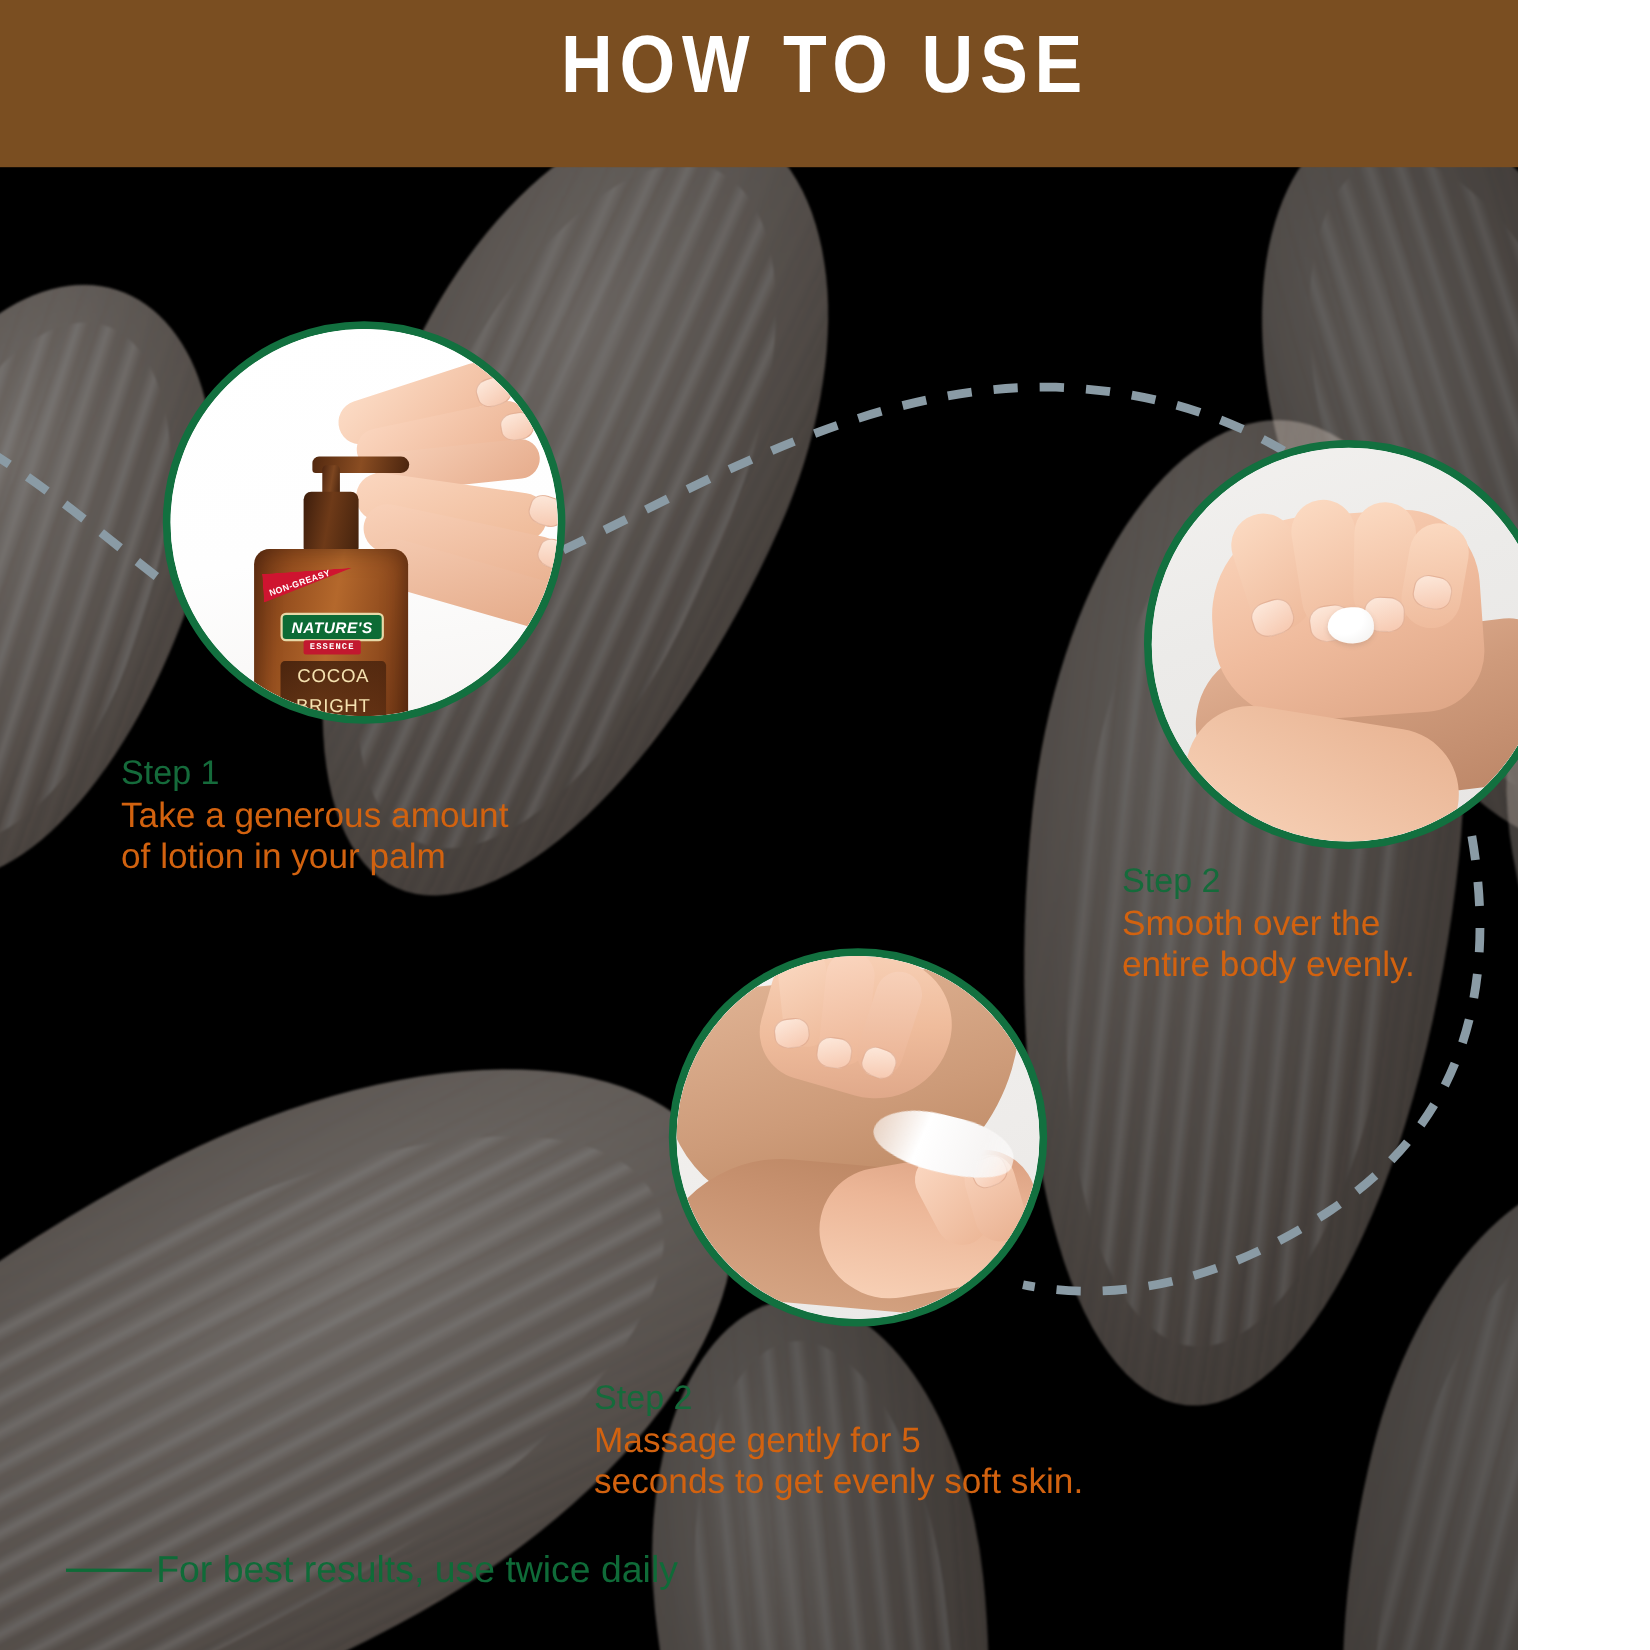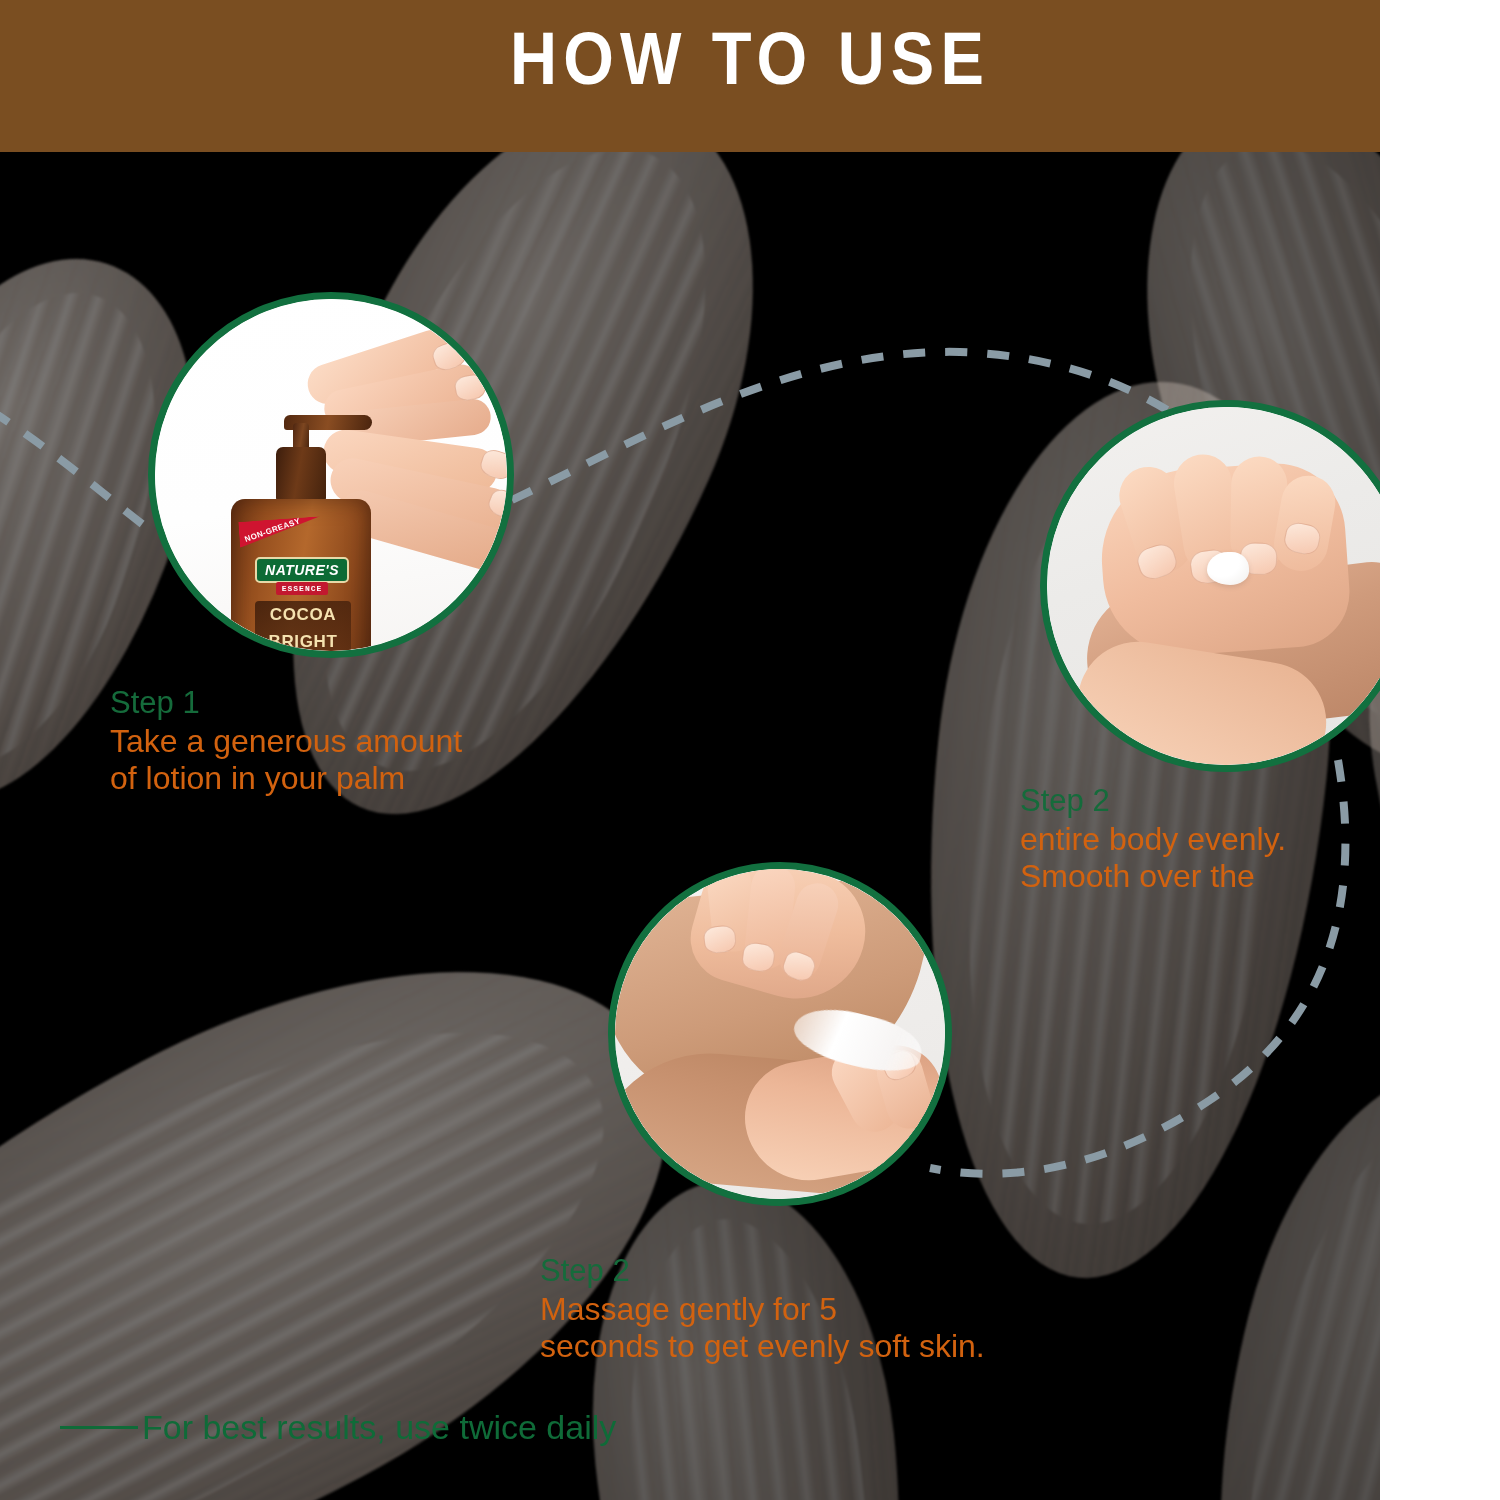--- a/index.html
+++ b/index.html
@@ -219,21 +219,21 @@
     position: absolute;
     left: 100px; top: 302px;
     width: 96px; height: 56px;
     background: linear-gradient(160deg, rgba(58,27,10,.82), rgba(86,42,16,.72));
     border-radius: 4px;
     text-align: center;
   }
   .product-line {
     color: #f5e2b0;
     font-size: 17px;
-    font-weight: 700;
+    font-weight: 400;
     letter-spacing: .6px;
     line-height: 27px;
   }
   
   .finger {
     position: absolute;
     background: linear-gradient(150deg, #fbd9c4 0%, #f3bfa2 55%, #e6a98c 100%);
     border-radius: 40px;
   }
   #hand-upper { position:absolute; left:150px; top:30px; width:220px; height:120px; }
@@ -452,22 +452,22 @@
         <div class="nail" style="left:138px; top:78px;  width:35px; height:30px; transform:rotate(6deg);"></div>
         <div class="nail" style="left:184px; top:62px;  width:33px; height:28px; transform:rotate(16deg);"></div>
       </div>
       <div id="cream-blob-2"></div>
       <div class="skin" style="left:30px; top:245px; width:250px; height:120px; border-radius:60px; background:linear-gradient(20deg,#f8d3b9,#e8b392); transform:rotate(9deg);"></div>
     </div>
   </div>
 
   <div class="step-caption" id="caption-2">
     <span class="step-label">Step 2</span>
+    <span class="step-desc">Smooth over the</span>
     <span class="step-desc">entire body evenly.</span>
-    <span class="step-desc">Smooth over the</span>
   </div>
 
   <div class="step-circle" id="circle-3">
     <div class="photo" id="photo-3">
       <div id="leg-3"></div>
       <div id="shin-3"></div>
       <div id="hand-3a">
         <div class="knuckle" style="left:10px;  top:10px; width:44px; height:92px;  transform:rotate(-22deg); background:linear-gradient(160deg,#fcdcc6,#eeba9a);"></div>
         <div class="knuckle" style="left:50px;  top:4px;  width:44px; height:104px; transform:rotate(-10deg); background:linear-gradient(160deg,#fbd7c1,#ecb595);"></div>
         <div class="knuckle" style="left:92px;  top:10px; width:42px; height:98px;  transform:rotate(2deg);   background:linear-gradient(160deg,#f8d2bb,#e9b090);"></div>

